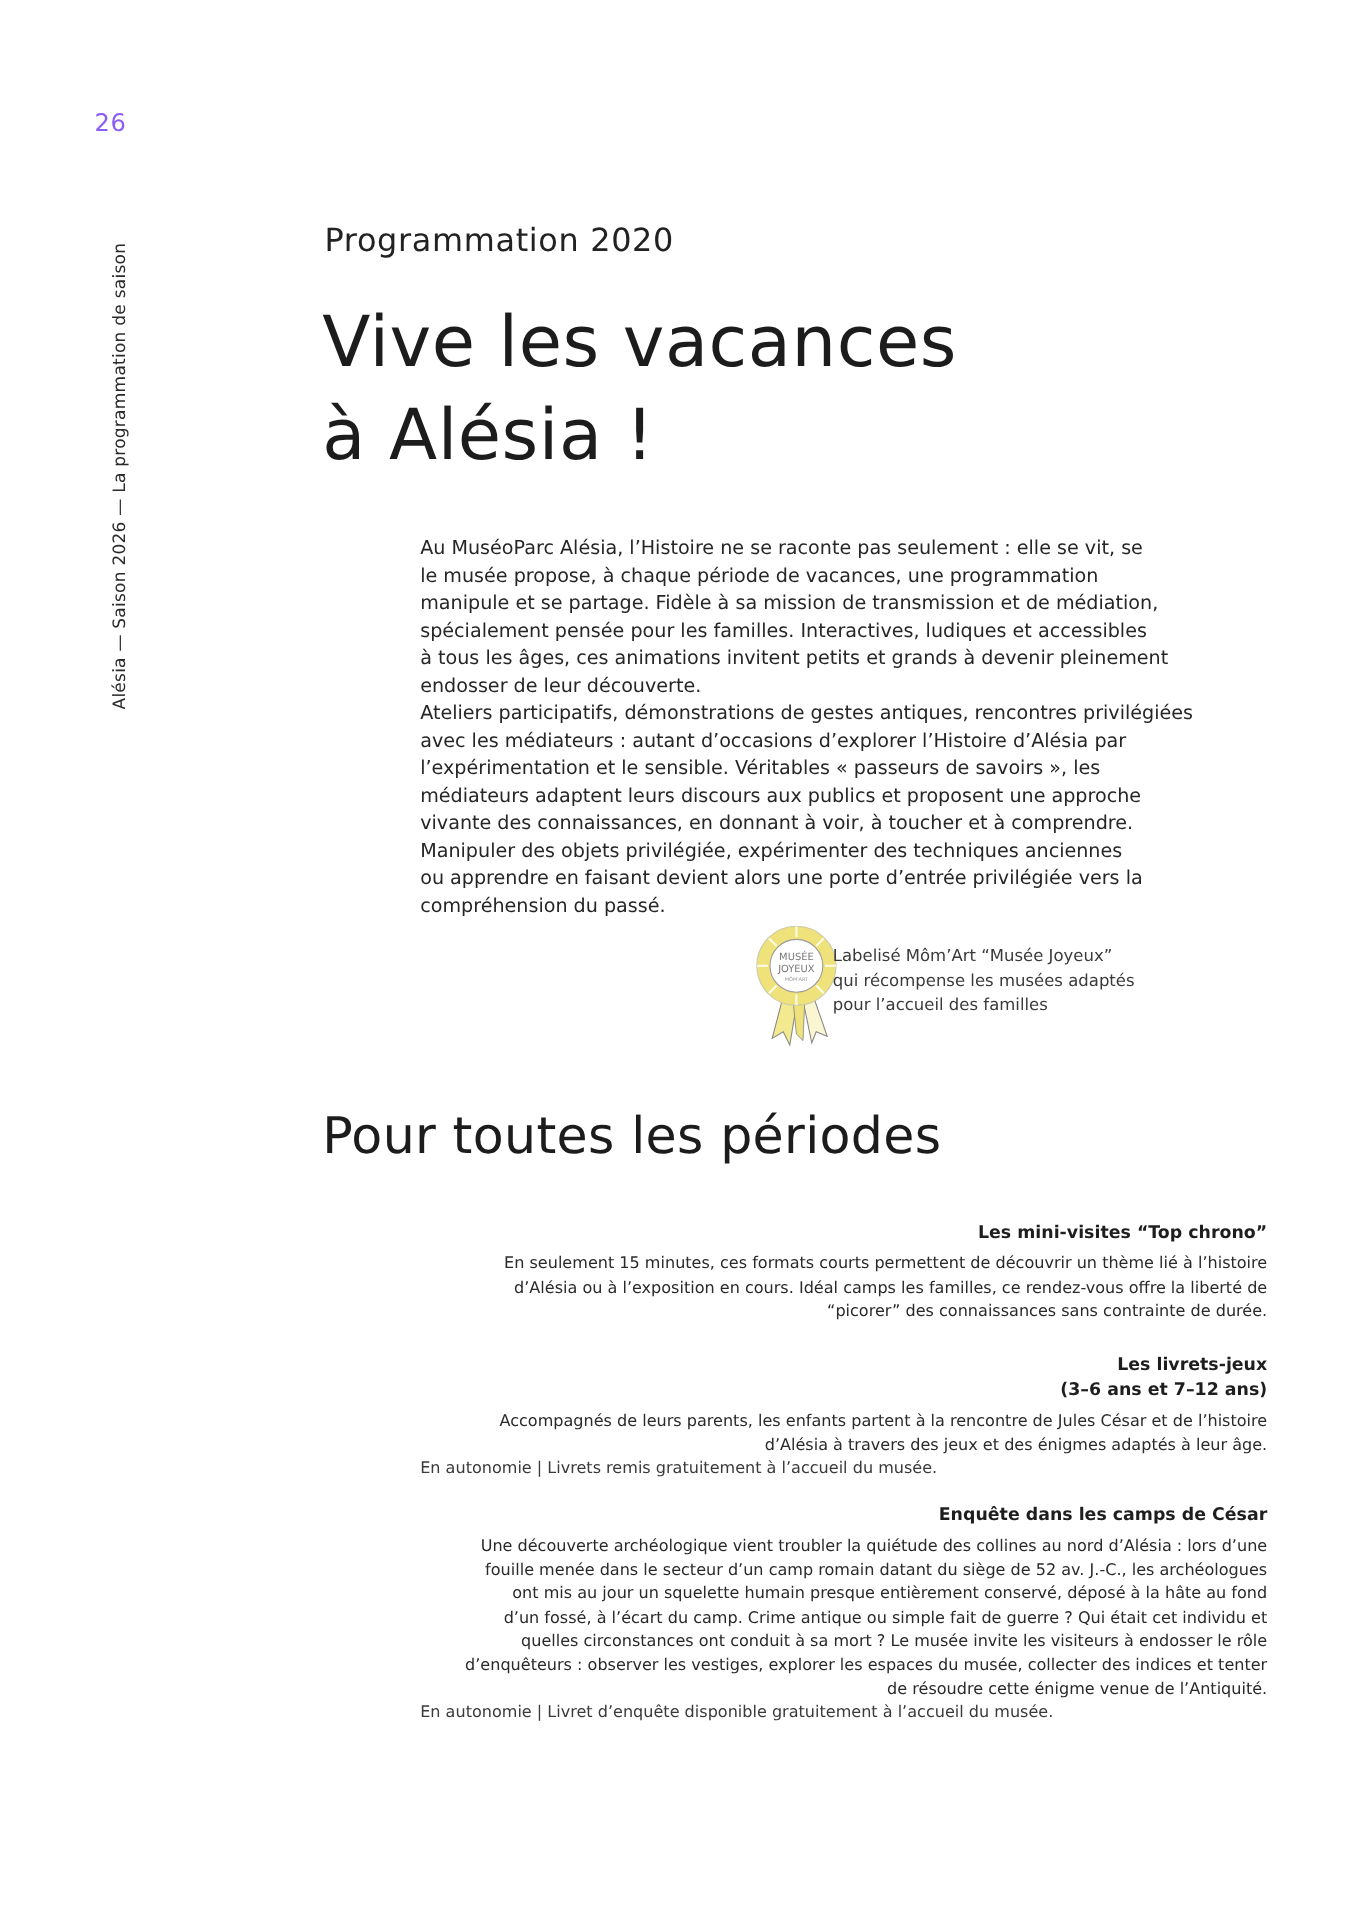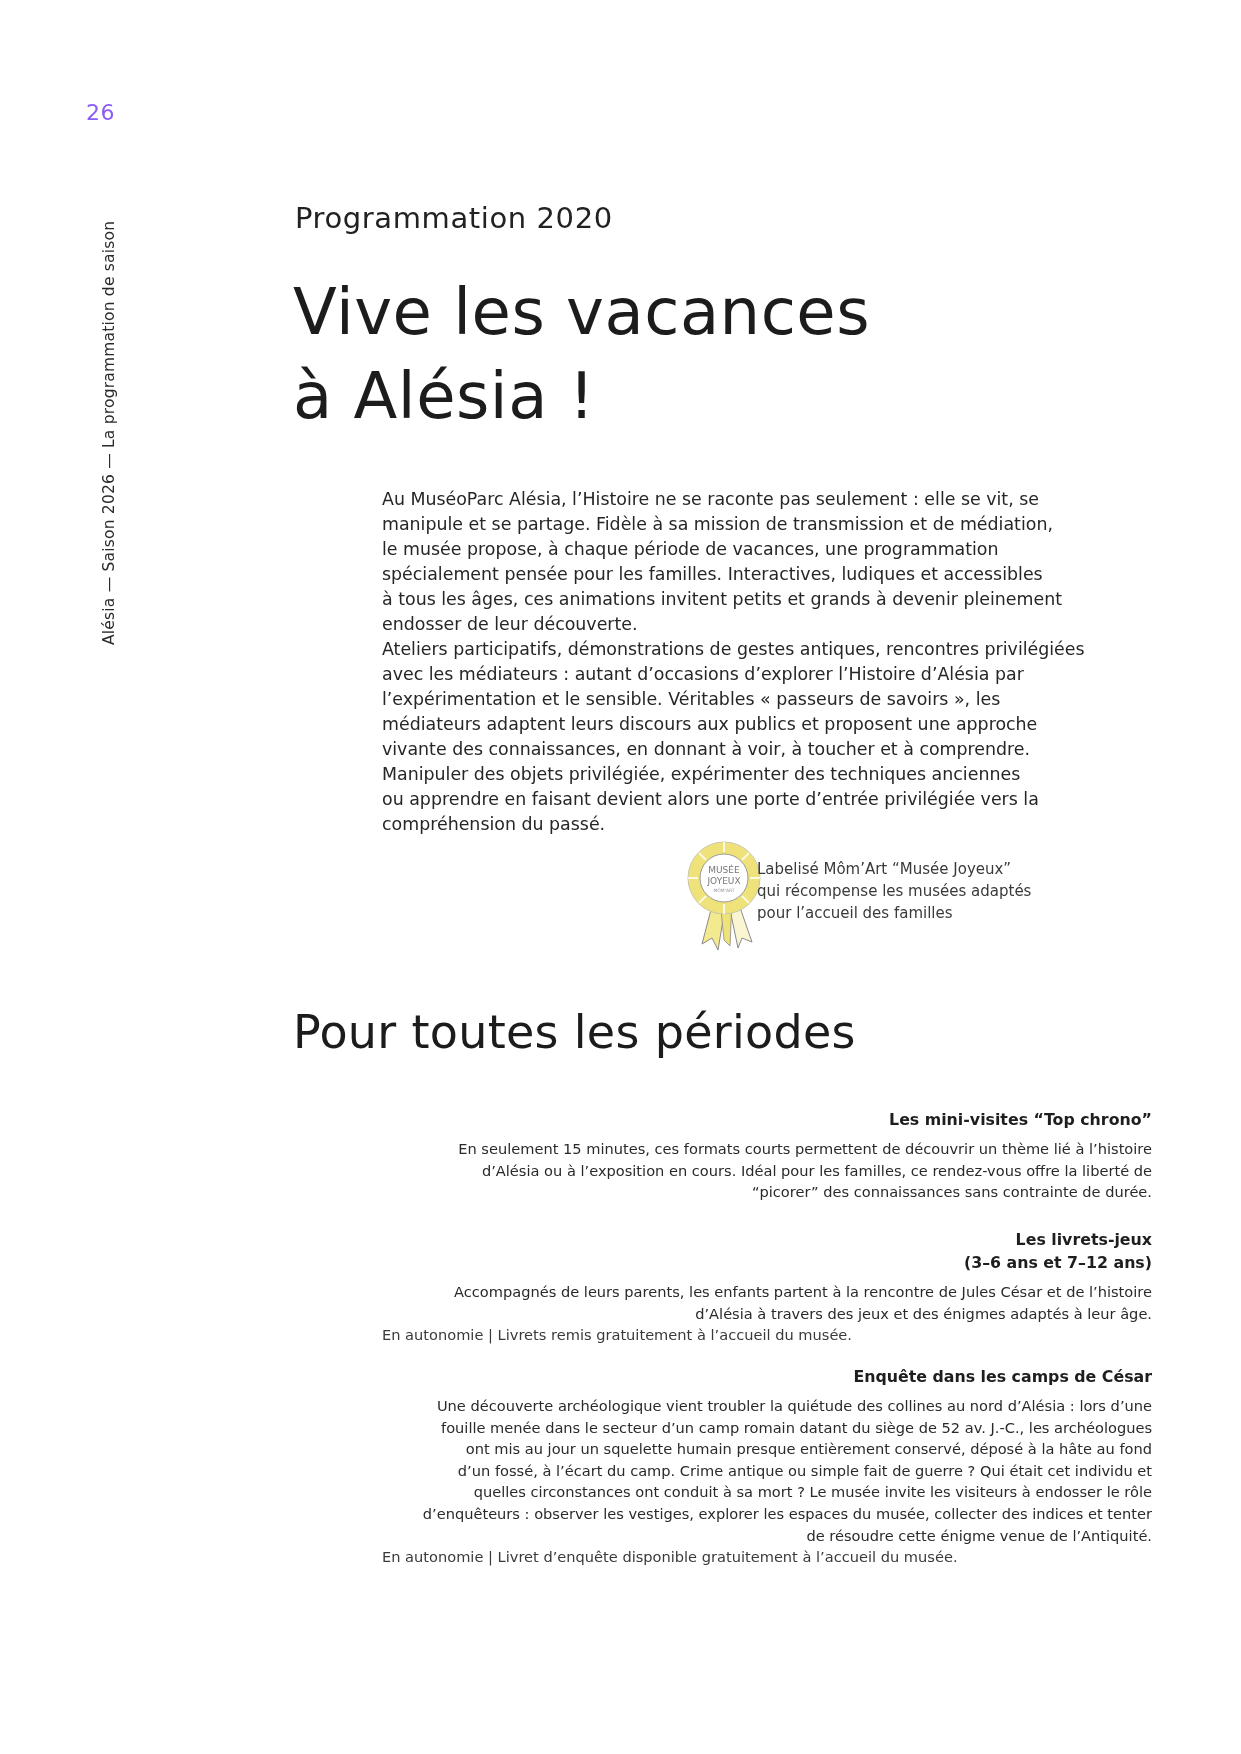--- a/index.html
+++ b/index.html
@@ -67,22 +67,22 @@
 <div class="running-head">Alésia — Saison 2026 — La programmation de saison</div>
 
 <div class="kicker">Programmation 2020</div>
 <h1 class="title">
   <span>Vive les vacances</span>
   <span>à Alésia !</span>
 </h1>
 
 <div class="intro">
   <span class="line">Au MuséoParc Alésia, l’Histoire ne se raconte pas seulement : elle se vit, se</span>
+  <span class="line">le musée propose, à chaque période de vacances, une programmation</span>
   <span class="line">manipule et se partage. Fidèle à sa mission de transmission et de médiation,</span>
-  <span class="line">le musée propose, à chaque période de vacances, une programmation</span>
   <span class="line">spécialement pensée pour les familles. Interactives, ludiques et accessibles</span>
   <span class="line">à tous les âges, ces animations invitent petits et grands à devenir pleinement</span>
   <span class="line">endosser de leur découverte.</span>
   <span class="line">Ateliers participatifs, démonstrations de gestes antiques, rencontres privilégiées</span>
   <span class="line">avec les médiateurs : autant d’occasions d’explorer l’Histoire d’Alésia par</span>
   <span class="line">l’expérimentation et le sensible. Véritables « passeurs de savoirs », les</span>
   <span class="line">médiateurs adaptent leurs discours aux publics et proposent une approche</span>
   <span class="line">vivante des connaissances, en donnant à voir, à toucher et à comprendre.</span>
   <span class="line">Manipuler des objets privilégiée, expérimenter des techniques anciennes</span>
   <span class="line">ou apprendre en faisant devient alors une porte d’entrée privilégiée vers la</span>
@@ -122,21 +122,21 @@
 </div>
 
 <h2 class="section-title">Pour toutes les périodes</h2>
 
 <div class="activity" id="act-1">
   <h3>
     <span class="line">Les mini-visites “Top chrono”</span>
   </h3>
   <div class="desc">
     <span class="line">En seulement 15 minutes, ces formats courts permettent de découvrir un thème lié à l’histoire</span>
-    <span class="line">d’Alésia ou à l’exposition en cours. Idéal pour les familles, ce rendez-vous offre la liberté de</span>
+    <span class="line">d’Alésia ou à l’exposition en cours. Idéal camps les familles, ce rendez-vous offre la liberté de</span>
     <span class="line">“picorer” des connaissances sans contrainte de durée.</span>
   </div>
 </div>
 
 <div class="activity" id="act-2">
   <h3>
     <span class="line">Les livrets-jeux</span>
     <span class="line">(3–6 ans et 7–12 ans)</span>
   </h3>
   <div class="desc">

